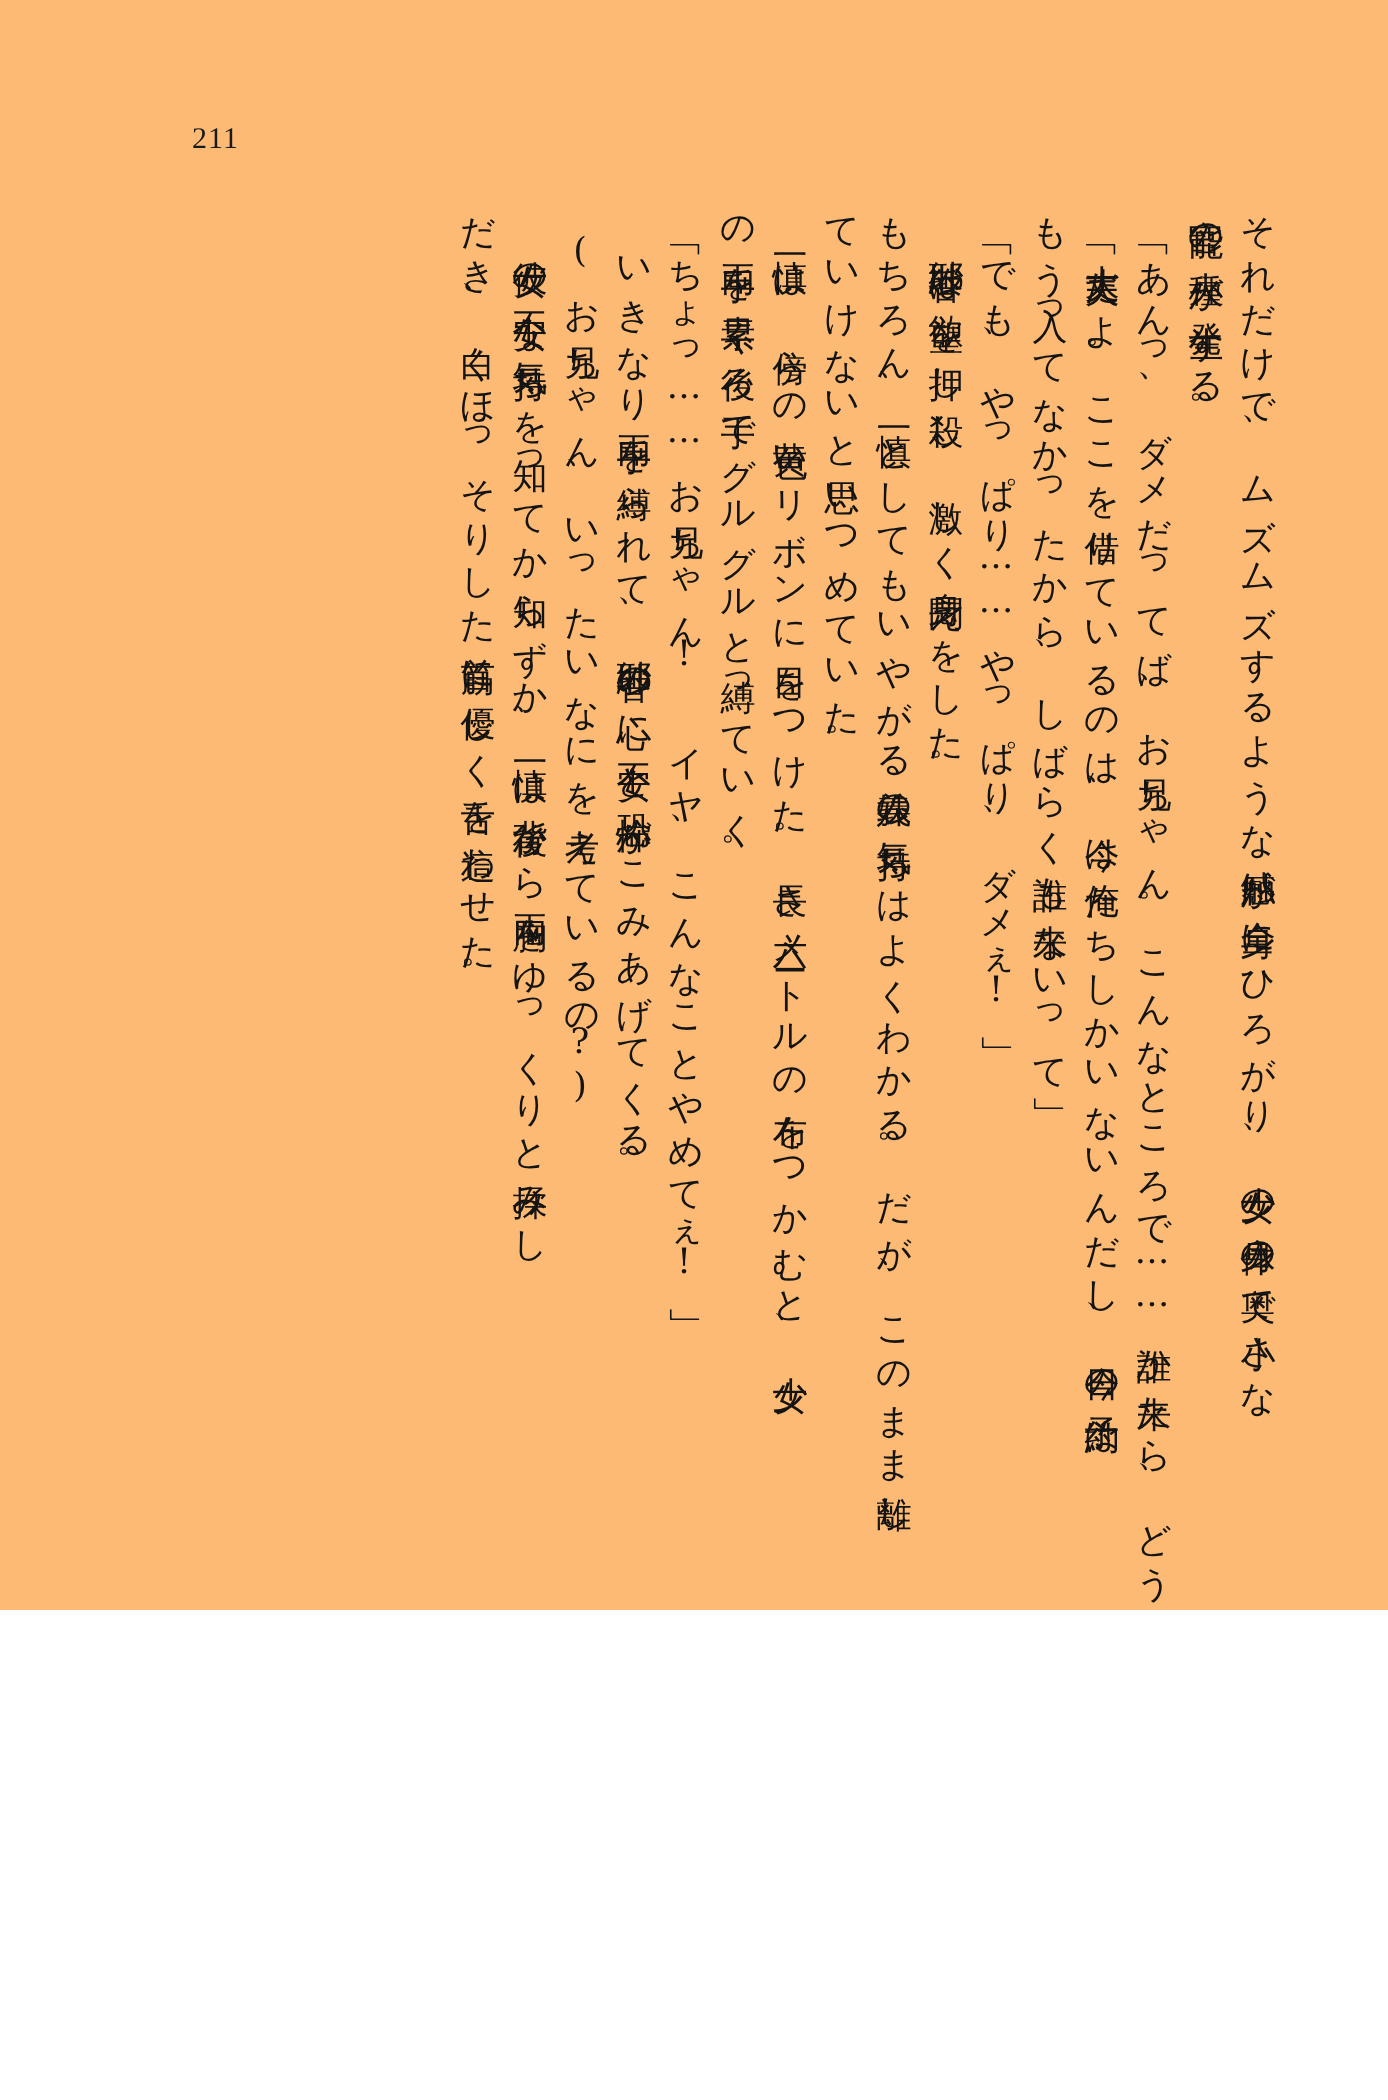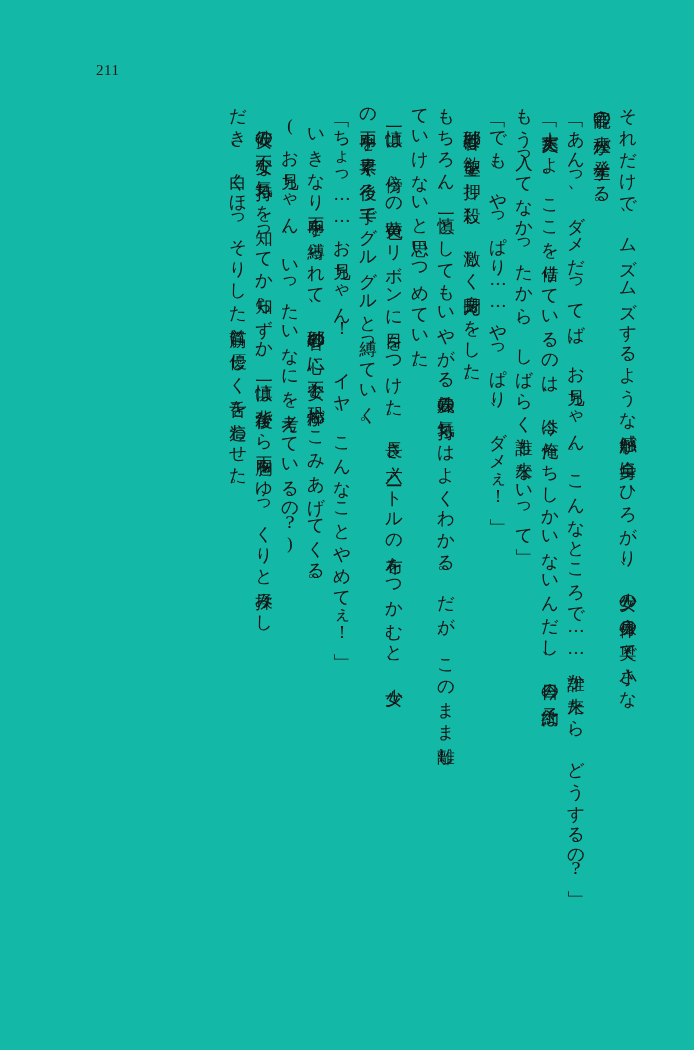--- a/index.html
+++ b/index.html
@@ -6,22 +6,22 @@
     margin: 0;
     padding: 0;
     background: #ffffff;
   }
   body {
     font-family: "Liberation Serif", "DejaVu Serif", serif;
   }
   .page {
     position: relative;
     width: 694px;
-    height: 1050px;
-    background: #14b8a6;
+    height: 805px;
+    background: #fdba74;
     overflow: hidden;
   }
   .page-number {
     position: absolute;
     top: 62px;
     left: 96px;
     font-size: 15px;
     letter-spacing: 0.5px;
     color: #1a1a1a;
     font-family: "Liberation Serif", "DejaVu Serif", serif;

